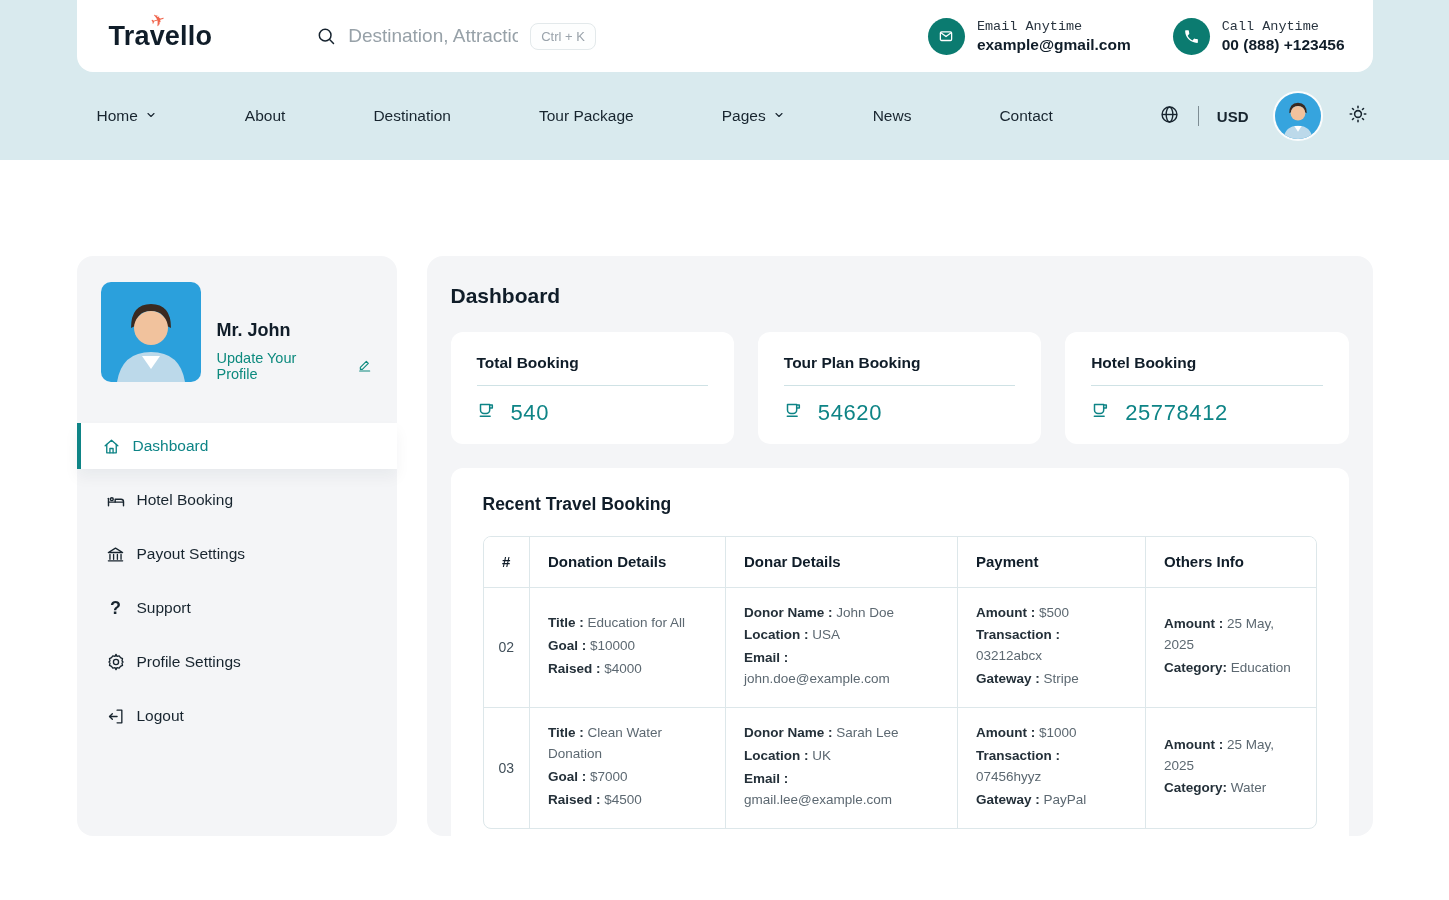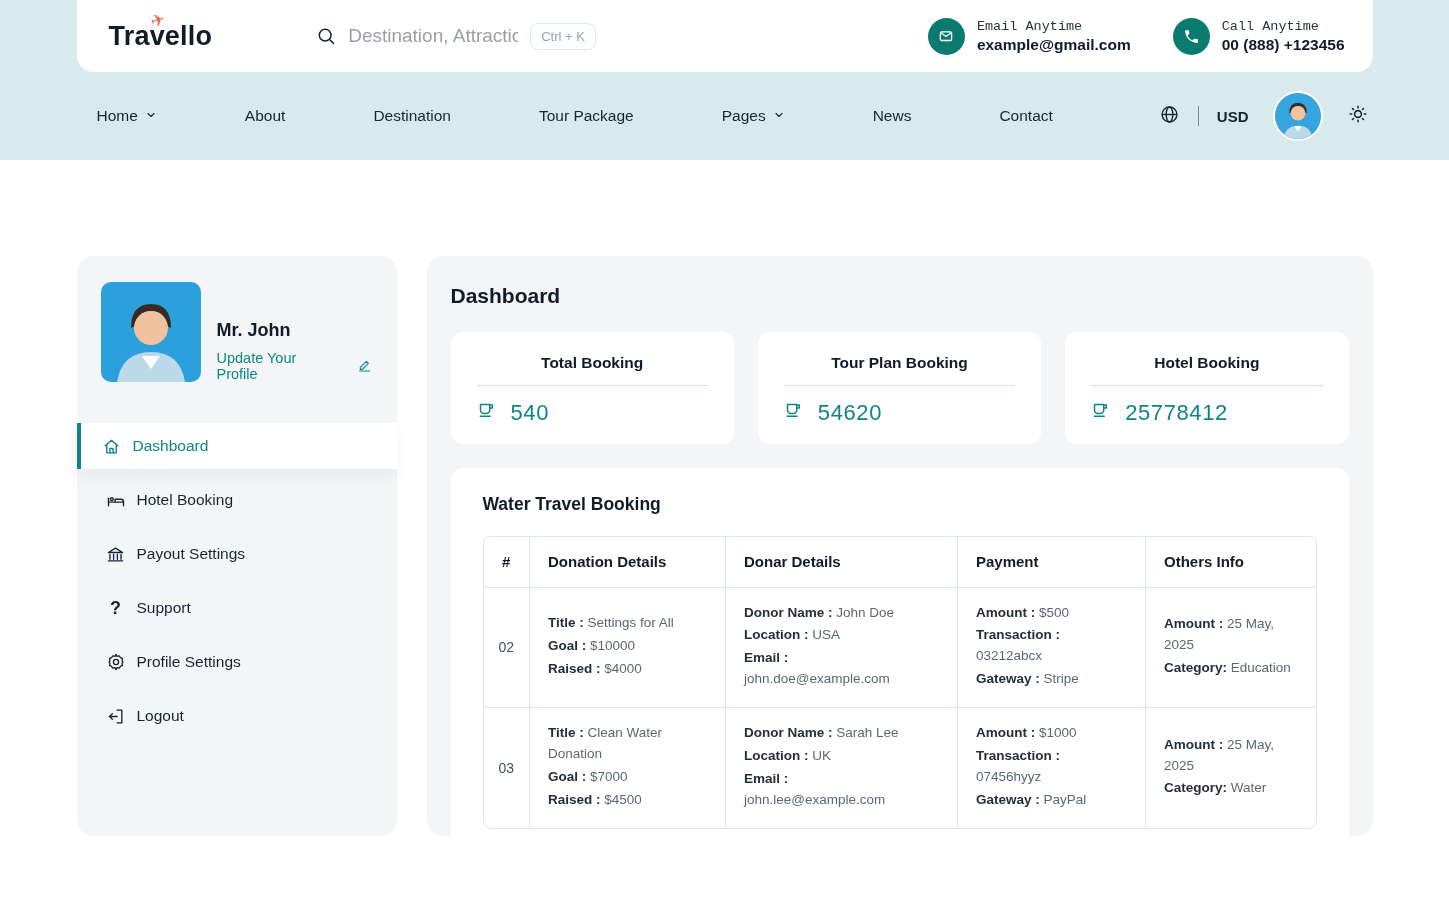--- a/index.html
+++ b/index.html
@@ -65,21 +65,21 @@
   .menu{margin-top:41px;display:flex;flex-direction:column;gap:8px;}
   .menu-item{display:flex;align-items:center;gap:11px;height:46px;padding-left:25px;
     font-size:15.5px;color:var(--navdark);cursor:pointer;border-left:4px solid transparent;}
   .menu-item .mi{width:20px;display:flex;justify-content:center;}
   .menu-item.active{background:#ffffff;border-left:4px solid var(--accent);color:var(--accent);
     box-shadow:0 8px 14px rgba(20,40,50,.05);padding-left:21px;}
   .qmark{font-size:18px;font-weight:600;line-height:1;}
 
   .content{flex:1;height:580px;background:var(--cardgray);border-radius:16px;padding:28px 24px;}
   .page-title{font-size:21px;font-weight:700;color:var(--dark);}
-  .stats{display:grid;grid-template-columns:1fr 1fr 1fr;gap:24px;margin-top:24px;text-align:center;}
+  .stats{display:grid;grid-template-columns:1fr 1fr 1fr;gap:24px;margin-top:24px;}
   .stat-card{background:#fff;border-radius:12px;padding:22px 26px;height:112px;}
   .stat-title{font-size:15.5px;font-weight:700;color:var(--dark);}
   .stat-div{height:1px;background:var(--carddiv);margin:13px 0 14px;}
   .stat-row{display:flex;align-items:center;gap:13px;}
   .stat-value{font-size:22px;font-weight:500;color:var(--accent);letter-spacing:.6px;}
 
   .table-card{background:#fff;border-radius:12px;margin-top:24px;padding:26px 32px 32px;}
   .table-title{font-size:17.5px;font-weight:700;color:var(--dark);}
   .table-frame{border:1px solid var(--border);border-radius:8px;overflow:hidden;margin-top:21px;}
   table{width:100%;border-collapse:collapse;table-layout:fixed;}
@@ -336,21 +336,21 @@
                   <path d="M14.5 4.5h3V8h-3"></path>
                   <path d="M3.8 17.5H15"></path>
               </svg>
             </span>
             <span class="stat-value">25778412</span>
           </div>
         </div>
       </div>
 
       <div class="table-card">
-        <div class="table-title">Water Travel Booking</div>
+        <div class="table-title">Recent Travel Booking</div>
         <div class="table-frame">
           <table>
             <colgroup>
                 <col style="width:46px">
                 <col style="width:196px">
                 <col style="width:232px">
                 <col style="width:188px">
                 <col>
               </colgroup>
             <thead>
@@ -359,21 +359,21 @@
                 <th>Donation Details</th>
                 <th>Donar Details</th>
                 <th>Payment</th>
                 <th>Others Info</th>
               </tr>
             </thead>
             <tbody>
               <tr>
                 <td class="num">02</td>
                 <td>
-                  <div class="kv"><span class="k">Title :</span> <span class="v">Settings for All</span></div>
+                  <div class="kv"><span class="k">Title :</span> <span class="v">Education for All</span></div>
                   <div class="kv"><span class="k">Goal :</span> <span class="v">$10000</span></div>
                   <div class="kv"><span class="k">Raised :</span> <span class="v">$4000</span></div>
                 </td>
                 <td>
                   <div class="kv"><span class="k">Donor Name :</span> <span class="v">John Doe</span></div>
                   <div class="kv"><span class="k">Location :</span> <span class="v">USA</span></div>
                   <div class="kv"><span class="k">Email :</span><br><span class="v">john.doe@example.com</span></div>
                 </td>
                 <td>
                   <div class="kv"><span class="k">Amount :</span> <span class="v">$500</span></div>
@@ -388,21 +388,21 @@
               <tr>
                 <td class="num">03</td>
                 <td>
                   <div class="kv"><span class="k">Title :</span> <span class="v">Clean Water Donation</span></div>
                   <div class="kv"><span class="k">Goal :</span> <span class="v">$7000</span></div>
                   <div class="kv"><span class="k">Raised :</span> <span class="v">$4500</span></div>
                 </td>
                 <td>
                   <div class="kv"><span class="k">Donor Name :</span> <span class="v">Sarah Lee</span></div>
                   <div class="kv"><span class="k">Location :</span> <span class="v">UK</span></div>
-                  <div class="kv"><span class="k">Email :</span><br><span class="v">john.lee@example.com</span></div>
+                  <div class="kv"><span class="k">Email :</span><br><span class="v">gmail.lee@example.com</span></div>
                 </td>
                 <td>
                   <div class="kv"><span class="k">Amount :</span> <span class="v">$1000</span></div>
                   <div class="kv"><span class="k">Transaction :</span><br><span class="v">07456hyyz</span></div>
                   <div class="kv"><span class="k">Gateway :</span> <span class="v">PayPal</span></div>
                 </td>
                 <td>
                   <div class="kv"><span class="k">Amount :</span> <span class="v">25 May, 2025</span></div>
                   <div class="kv"><span class="k">Category:</span> <span class="v">Water</span></div>
                 </td>

